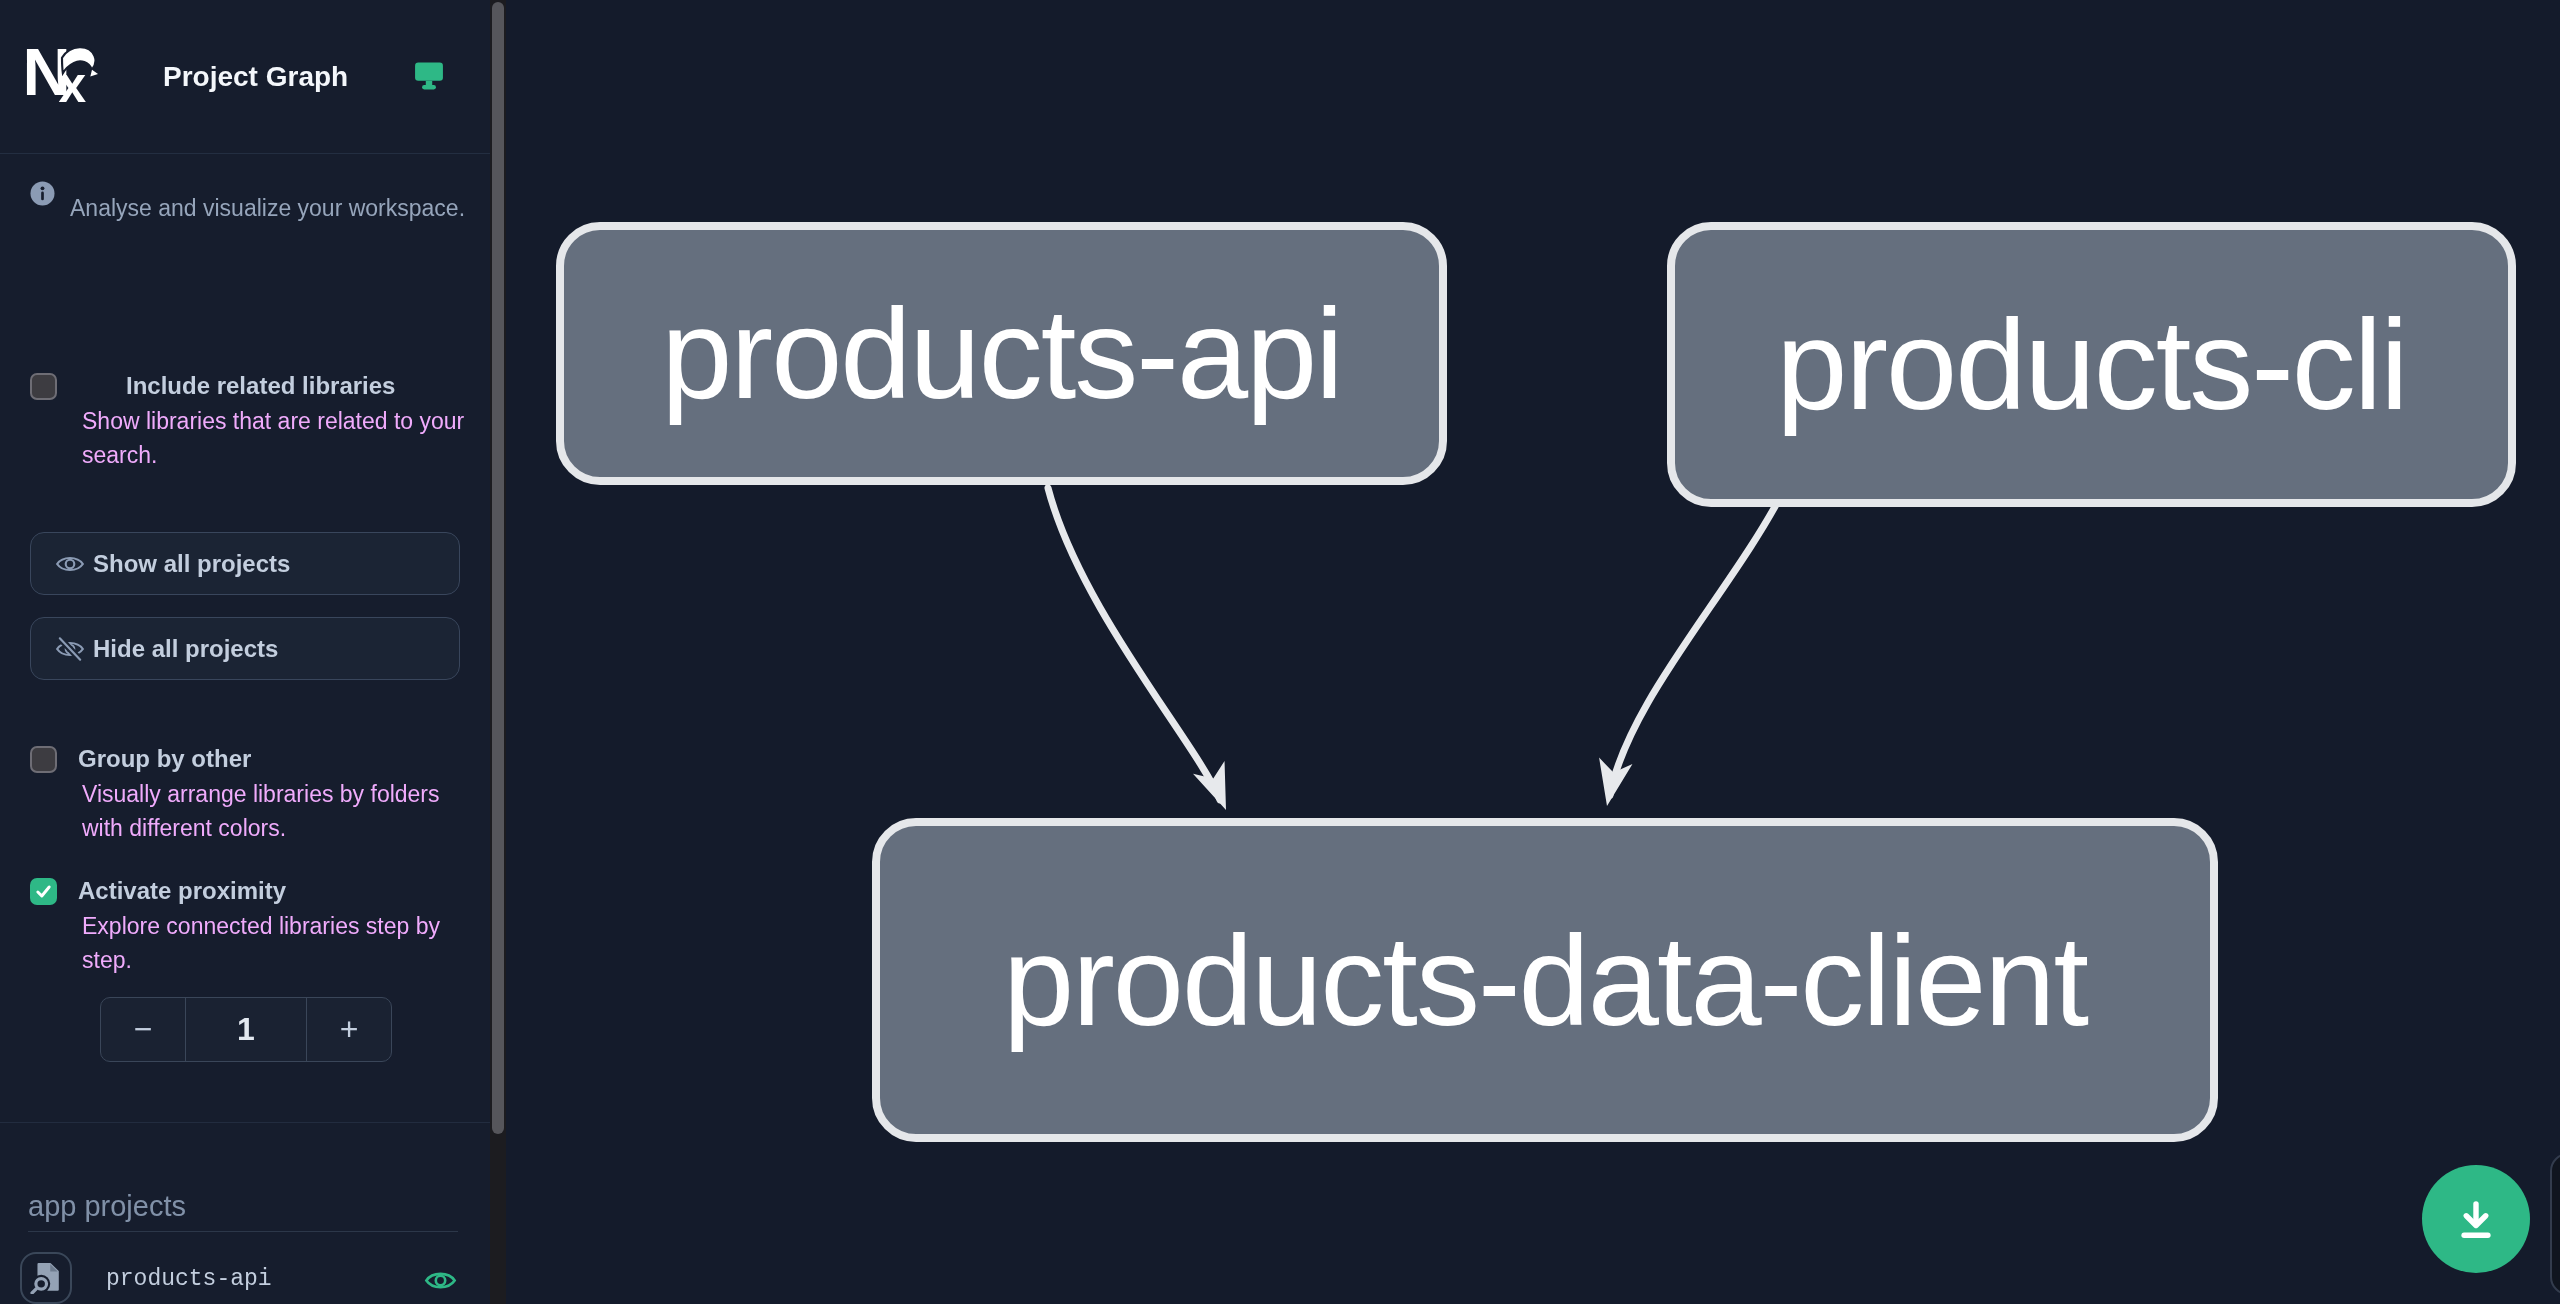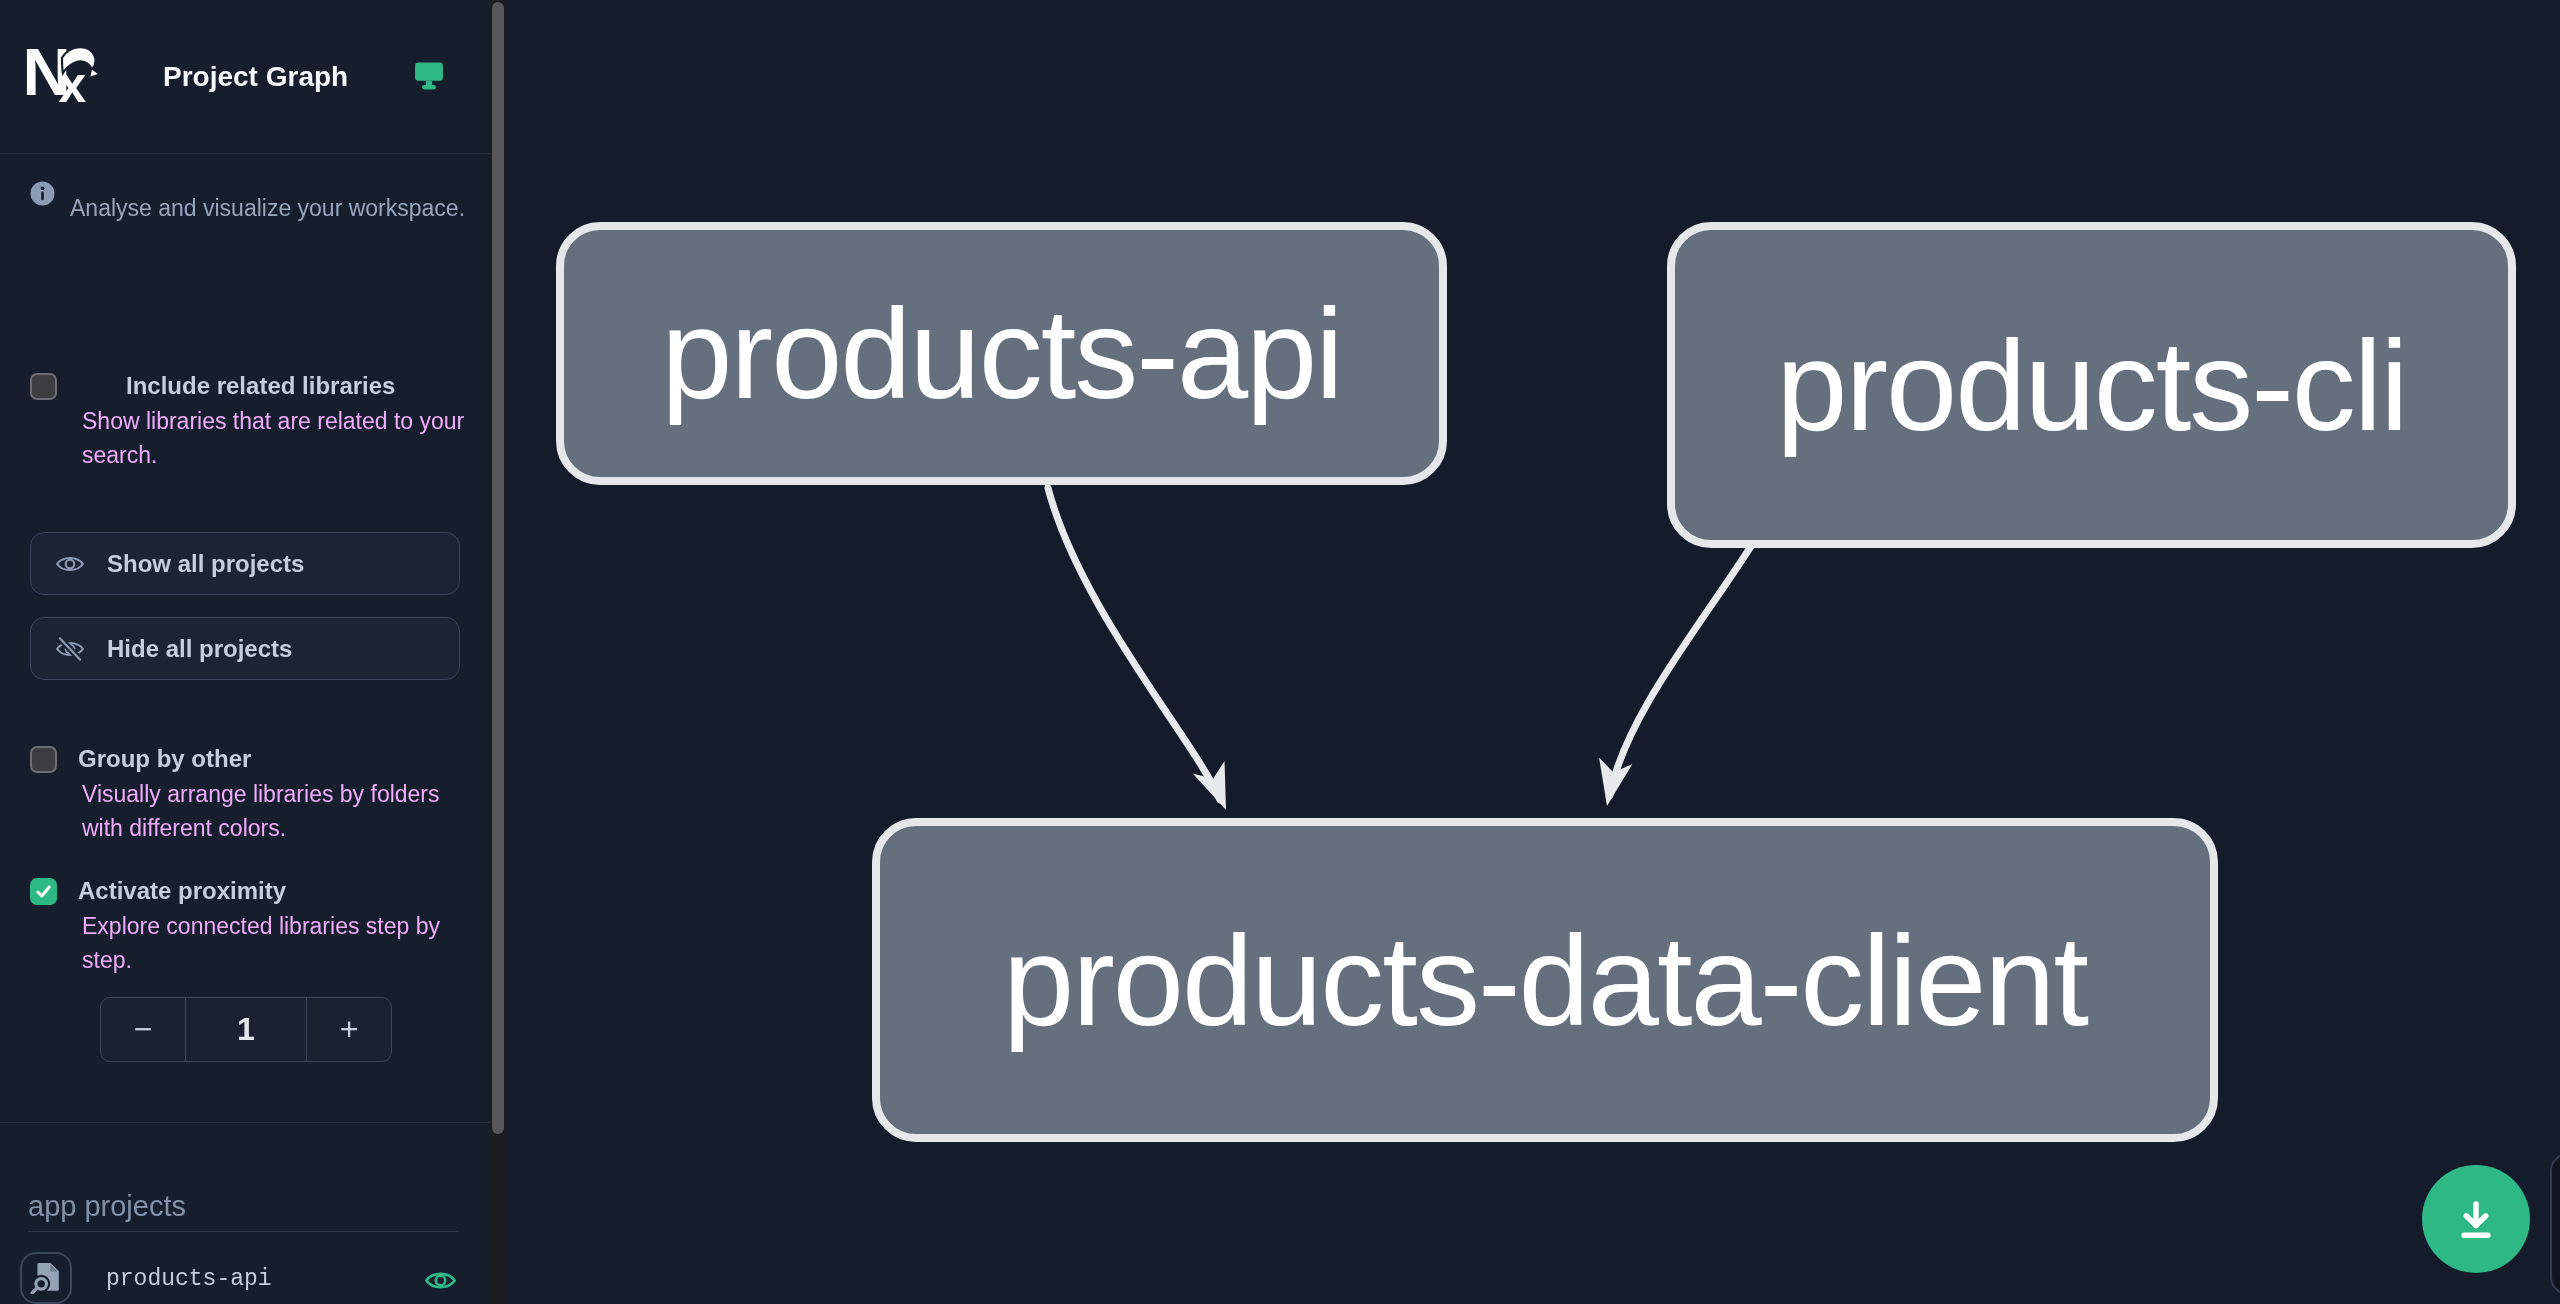--- a/index.html
+++ b/index.html
@@ -12,21 +12,21 @@
   
   #edges{position:absolute;left:0;top:0;z-index:1;}
   .gnode{
     position:absolute;z-index:2;box-sizing:border-box;
     background:#656f7e;border:8px solid #e5e7ea;border-radius:44px;
     display:flex;align-items:center;justify-content:center;
     color:#ffffff;font-size:128px;letter-spacing:-2px;white-space:nowrap;
     cursor:pointer;
   }
   #node-products-api{left:556px;top:222px;width:891px;height:263px;}
-  #node-products-cli{left:1667px;top:222px;width:849px;height:326px;}
+  #node-products-cli{left:1667px;top:222px;width:849px;height:285px;}
   #node-products-data-client{left:872px;top:818px;width:1346px;height:324px;}
 
   .fab{
     position:absolute;left:2422px;top:1165px;width:108px;height:108px;z-index:3;
     border-radius:50%;background:#2eb886;border:none;cursor:pointer;
     display:flex;align-items:center;justify-content:center;
   }
   .corner-panel{
     position:absolute;left:2550px;top:1153px;width:70px;height:142px;z-index:2;
     background:#10151f;border:2px solid #333c4d;border-radius:18px;box-sizing:border-box;
@@ -60,21 +60,21 @@
     position:absolute;left:30px;width:27px;height:27px;border-radius:7px;box-sizing:border-box;cursor:pointer;
   }
   .checkbox.unchecked{background:#3d3c41;border:2px solid #6e6d75;}
   .checkbox.checked{background:#2eb886;display:flex;align-items:center;justify-content:center;}
   .toggle-label{position:absolute;left:78px;font-size:24px;font-weight:700;color:#c3cede;cursor:pointer;}
   .toggle-desc{position:absolute;left:82px;width:392px;font-size:23px;line-height:34px;color:#f0abfc;}
 
   .sb-btn{
     position:absolute;left:30px;width:430px;height:63px;box-sizing:border-box;
     background:#1b2434;border:1px solid #39465c;border-radius:14px;cursor:pointer;
-    display:flex;align-items:center;padding-left:24px;gap:22px;
+    display:flex;align-items:center;padding-left:24px;gap:8px;
     font-family:"Liberation Sans",sans-serif;
   }
   .sb-btn span{font-size:24px;font-weight:700;color:#c3cede;}
 
   .stepper{
     position:absolute;left:100px;top:997px;width:292px;height:65px;box-sizing:border-box;
     border:1px solid #3a4659;border-radius:10px;background:#1a2232;
     display:flex;align-items:stretch;
   }
   .stepper .cell{display:flex;align-items:center;justify-content:center;font-size:32px;color:#c3cede;cursor:pointer;}

